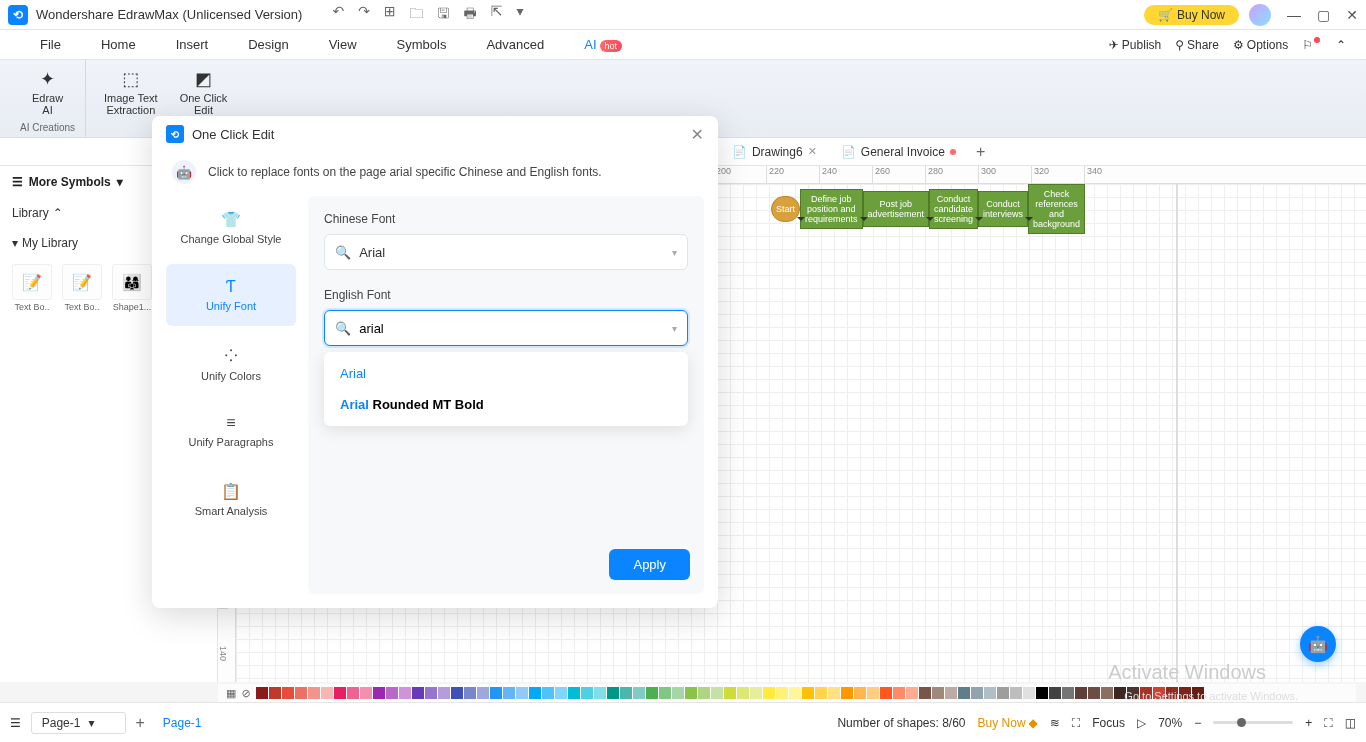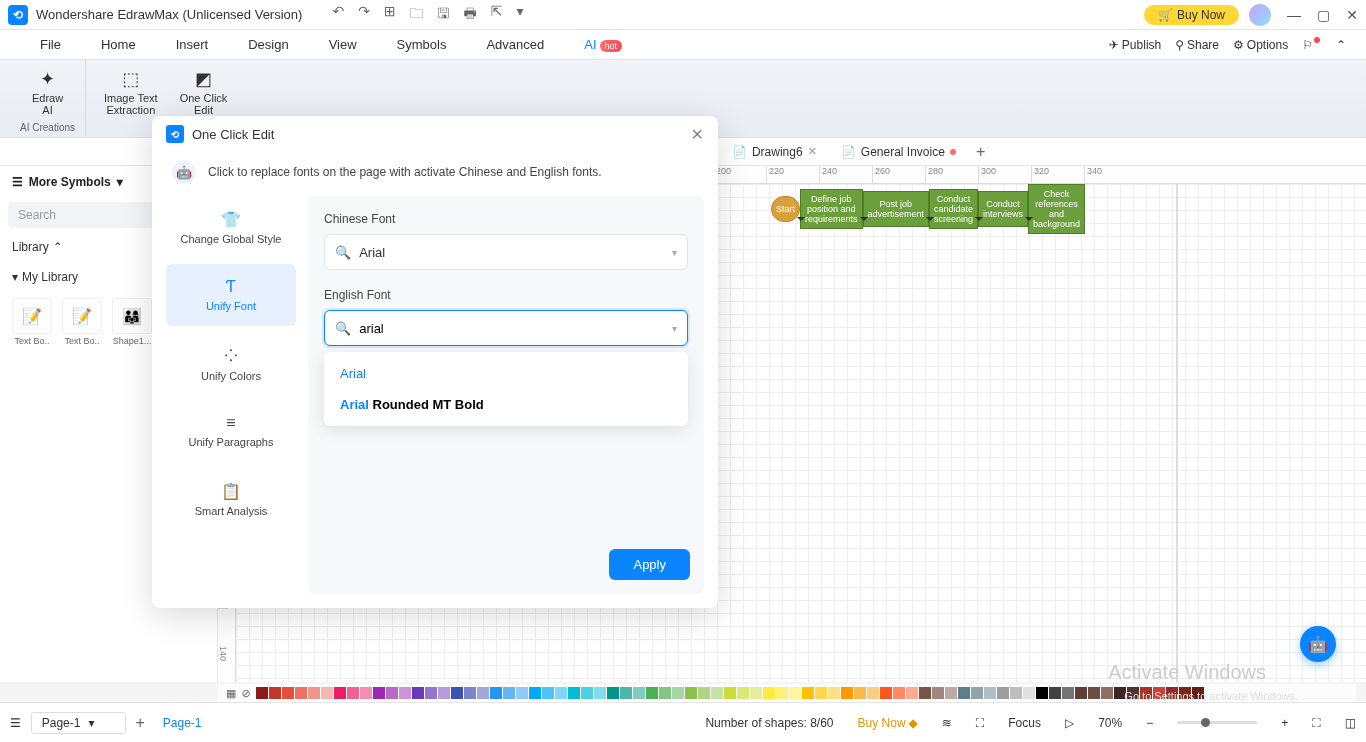--- a/index.html
+++ b/index.html
@@ -101,21 +101,21 @@
 .palette-row .pcolor { width: 12px; height: 12px; }
 .palette-row .picon { font-size: 11px; color: #666; margin-right: 4px; }
 
 
 .status-bar { position: absolute; bottom: 0; left: 0; right: 0; height: 40px; background: #fff; border-top: 1px solid #e5e5e5; display: flex; align-items: center; padding: 0 10px; font-size: 12px; color: #333; }
 .status-bar .page-tabs { display: flex; align-items: center; gap: 10px; }
 .status-bar .page-sel { border: 1px solid #ddd; padding: 3px 30px 3px 10px; border-radius: 3px; display:flex; align-items:center; gap:8px; }
 .status-bar .page-tab { color: #0a84ff; padding: 0 8px; }
 .status-bar .add-page { font-size: 16px; color: #666; cursor: pointer; }
 .status-bar .spacer { flex: 1; }
-.status-bar .sright { display: flex; align-items: center; gap: 24px; }
+.status-bar .sright { display: flex; align-items: center; gap: 12px; }
 .status-bar .sright span { display: flex; align-items: center; gap: 3px; }
 .status-bar .buy2 { color: #e09400; }
 .status-bar .zoom-slider { width: 80px; height: 3px; background: #ddd; border-radius: 2px; position: relative; }
 .status-bar .zoom-slider::after { content:''; position:absolute; left:30%; top:-3px; width:9px; height:9px; border-radius:50%; background:#666; }
 
 
 .ai-bubble { position: absolute; bottom: 80px; right: 30px; width: 36px; height: 36px; border-radius: 50%; background: #0a84ff; display:flex; align-items:center; justify-content:center; color:#fff; font-size:16px; box-shadow: 0 3px 10px rgba(10,132,255,0.4); }
 
 
 .watermark { position: absolute; bottom: 58px; right: 100px; color: #ccc; font-size: 20px; pointer-events: none; }
@@ -207,21 +207,20 @@
 </div>
 
 <div class="main-area">
 
   <div class="left-sidebar">
     <div class="more-symbols">
       <span>☰</span>
       <span>More Symbols</span>
       <span>▾</span>
     </div>
-    <div class="search-box">Search</div>
     <div class="section">
         <span>Library</span> 
         <span>⌃</span>
       </div>
     <div class="section">
         <span>▾</span> 
         <span>My Library</span>
       </div>
     <div class="shapes-grid">
       <div class="shape-thumb">
@@ -399,21 +398,21 @@
 </div>
 
 <div class="modal">
   <div class="modal-header">
     <div class="mlogo">⟲</div>
     <div class="mtitle">One Click Edit</div>
     <div class="mclose">✕</div>
   </div>
   <div class="modal-hint">
     <div class="hicon">🤖</div>
-    <div>Click to replace fonts on the page with activate Chinese and English fonts.</div>
+    <div>Click to replace fonts on the page arial specific Chinese and English fonts.</div>
   </div>
   <div class="modal-body">
     <div class="modal-nav">
       <div class="modal-nav-item">
           <span class="nicon">👕</span>
           <span>Change Global Style</span>
         </div>
       <div class="modal-nav-item active">
           <span class="nicon">Ƭ</span>
           <span>Unify Font</span>

